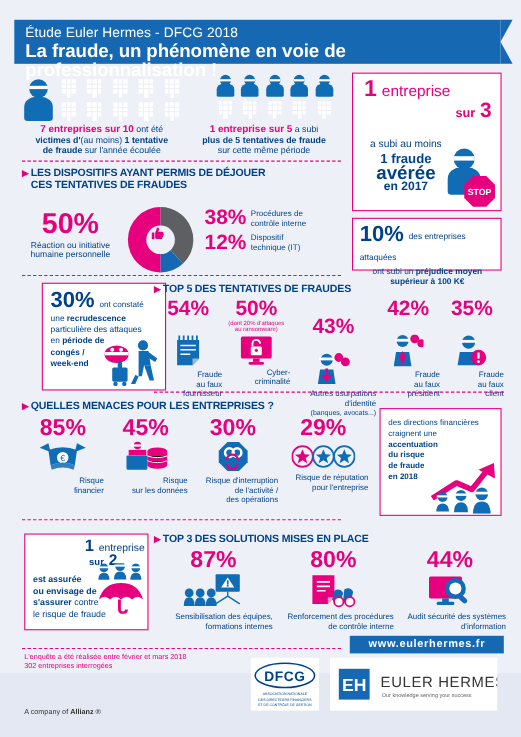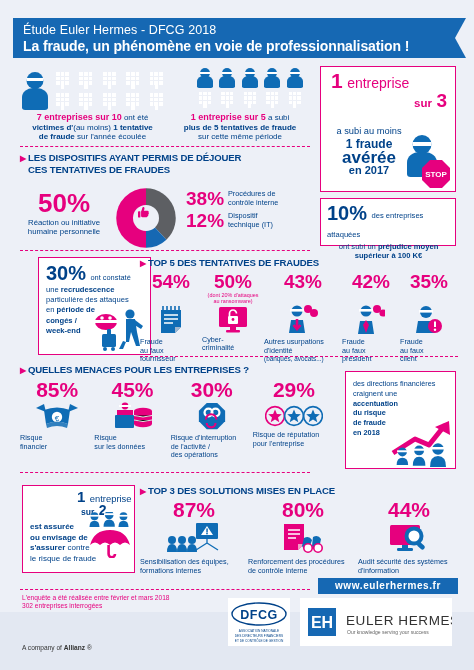--- a/index.html
+++ b/index.html
@@ -17,36 +17,36 @@
     position:absolute; left:13px; top:18px; width:442px; height:40px;
     background:#1668b3; color:#fff;
     padding:4px 8px 0 10px;
   }
   .header:after{
     content:""; position:absolute; right:-11px; top:0;
     border-top:20px solid #1668b3; border-bottom:20px solid #1668b3;
     border-right:11px solid transparent;
   }
   .h-line1 { font-size:12.5px; font-weight:400; letter-spacing:.1px; line-height:16px; }
-  .h-line2 { font-size:14px; font-weight:700; line-height:17px; letter-spacing:-.1px;}
+  .h-line2 { font-size:17px; font-weight:700; line-height:17px; letter-spacing:-.1px;}
 
   
   .pink  { color:#e6007e; }
   .blue  { color:#004289; }
   .big   { font-weight:700; }
   .sect-title {
     font-size:9.6px; font-weight:700; color:#004289; line-height:11px;
     letter-spacing:-.15px;
   }
   .sect-title .tri { color:#e6007e; font-size:8px; margin-right:2px; }
   .dash-h { position:absolute; border-top:1.4px dashed #e6007e; }
 
   .pinkbox { position:absolute; border:1.2px solid #e6007e; background:#fff; }
 
-  .cap { font-size:7.2px; line-height:8.6px; text-align:left; color:#004289; }
+  .cap { font-size:7.2px; line-height:8.6px; text-align:right; color:#004289; }
 
   
   #top-left   { position:absolute; left:20px;  top:66px; width:145px;}
   #top-mid    { position:absolute; left:170px; top:66px; width:140px;}
   .topcap { font-size:8px; line-height:9.6px; text-align:center; color:#004289; margin-top:3px;}
   .topcap b { color:#e6007e; font-weight:700; font-size:9px;}
   .topcap .d { color:#004289; font-weight:700;}
   .topcap .l { font-weight:400; }
 
   
@@ -496,21 +496,21 @@
           <rect x="10" y="10" width="10" height="8" rx="1" fill="#fff"></rect>
           <circle cx="15" cy="13.5" r="1.4" fill="#e6007e"></circle>
         </svg>
         <div class="cap" style="margin-top:3px;">
           <span>Cyber-</span><br>
           <span>criminalité</span>
         </div>
       </div>
 
       <div style="width:78px;text-align:center;">
-        <div class="pink big" style="font-size:19px;line-height:21px;">43%</div>
+        <div class="pink big" style="font-size:19px;line-height:21px;margin-top:17px;">43%</div>
         <div style="height:13px;"></div>
         <svg width="32" height="30" viewBox="0 0 32 30" style="display:block;margin:0 auto;">
           <circle cx="10" cy="6" r="5.5" fill="#0f6cb5"></circle>
           <rect x="3" y="4" width="14" height="2.6" fill="#fff"></rect>
           <circle cx="21" cy="4" r="4" fill="#e6007e"></circle>
           <circle cx="27" cy="8" r="4" fill="#e6007e"></circle>
           <path d="M4 15 h12 l2 13 H2 Z" fill="#0f6cb5"></path>
           <path d="M10 14 v9 M6.5 20 l3.5 4 l3.5 -4" stroke="#e6007e" stroke-width="2.6" fill="none"></path>
         </svg>
         <div class="cap" style="margin-top:3px;">

